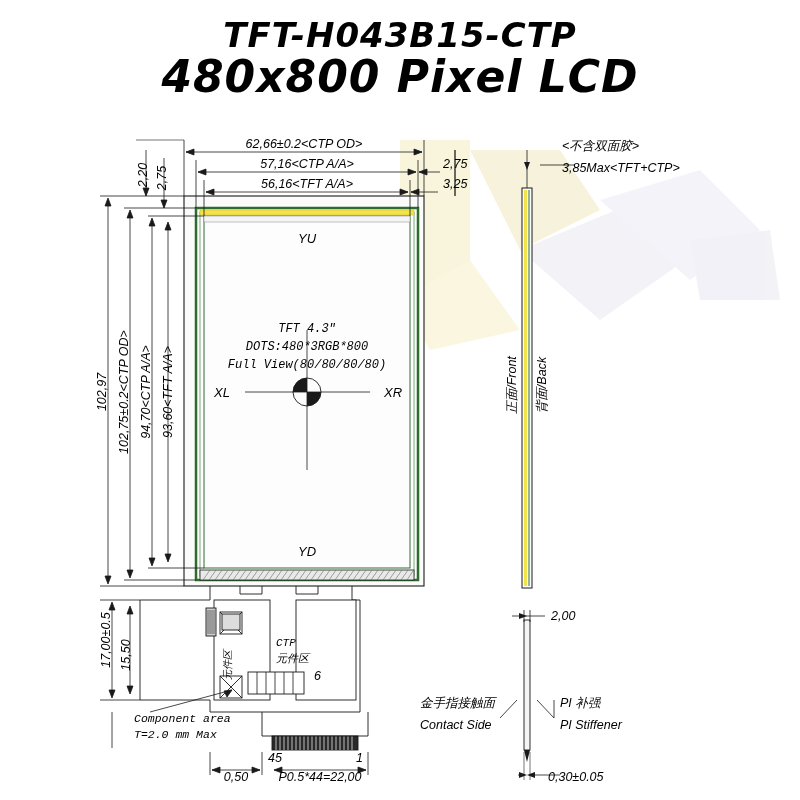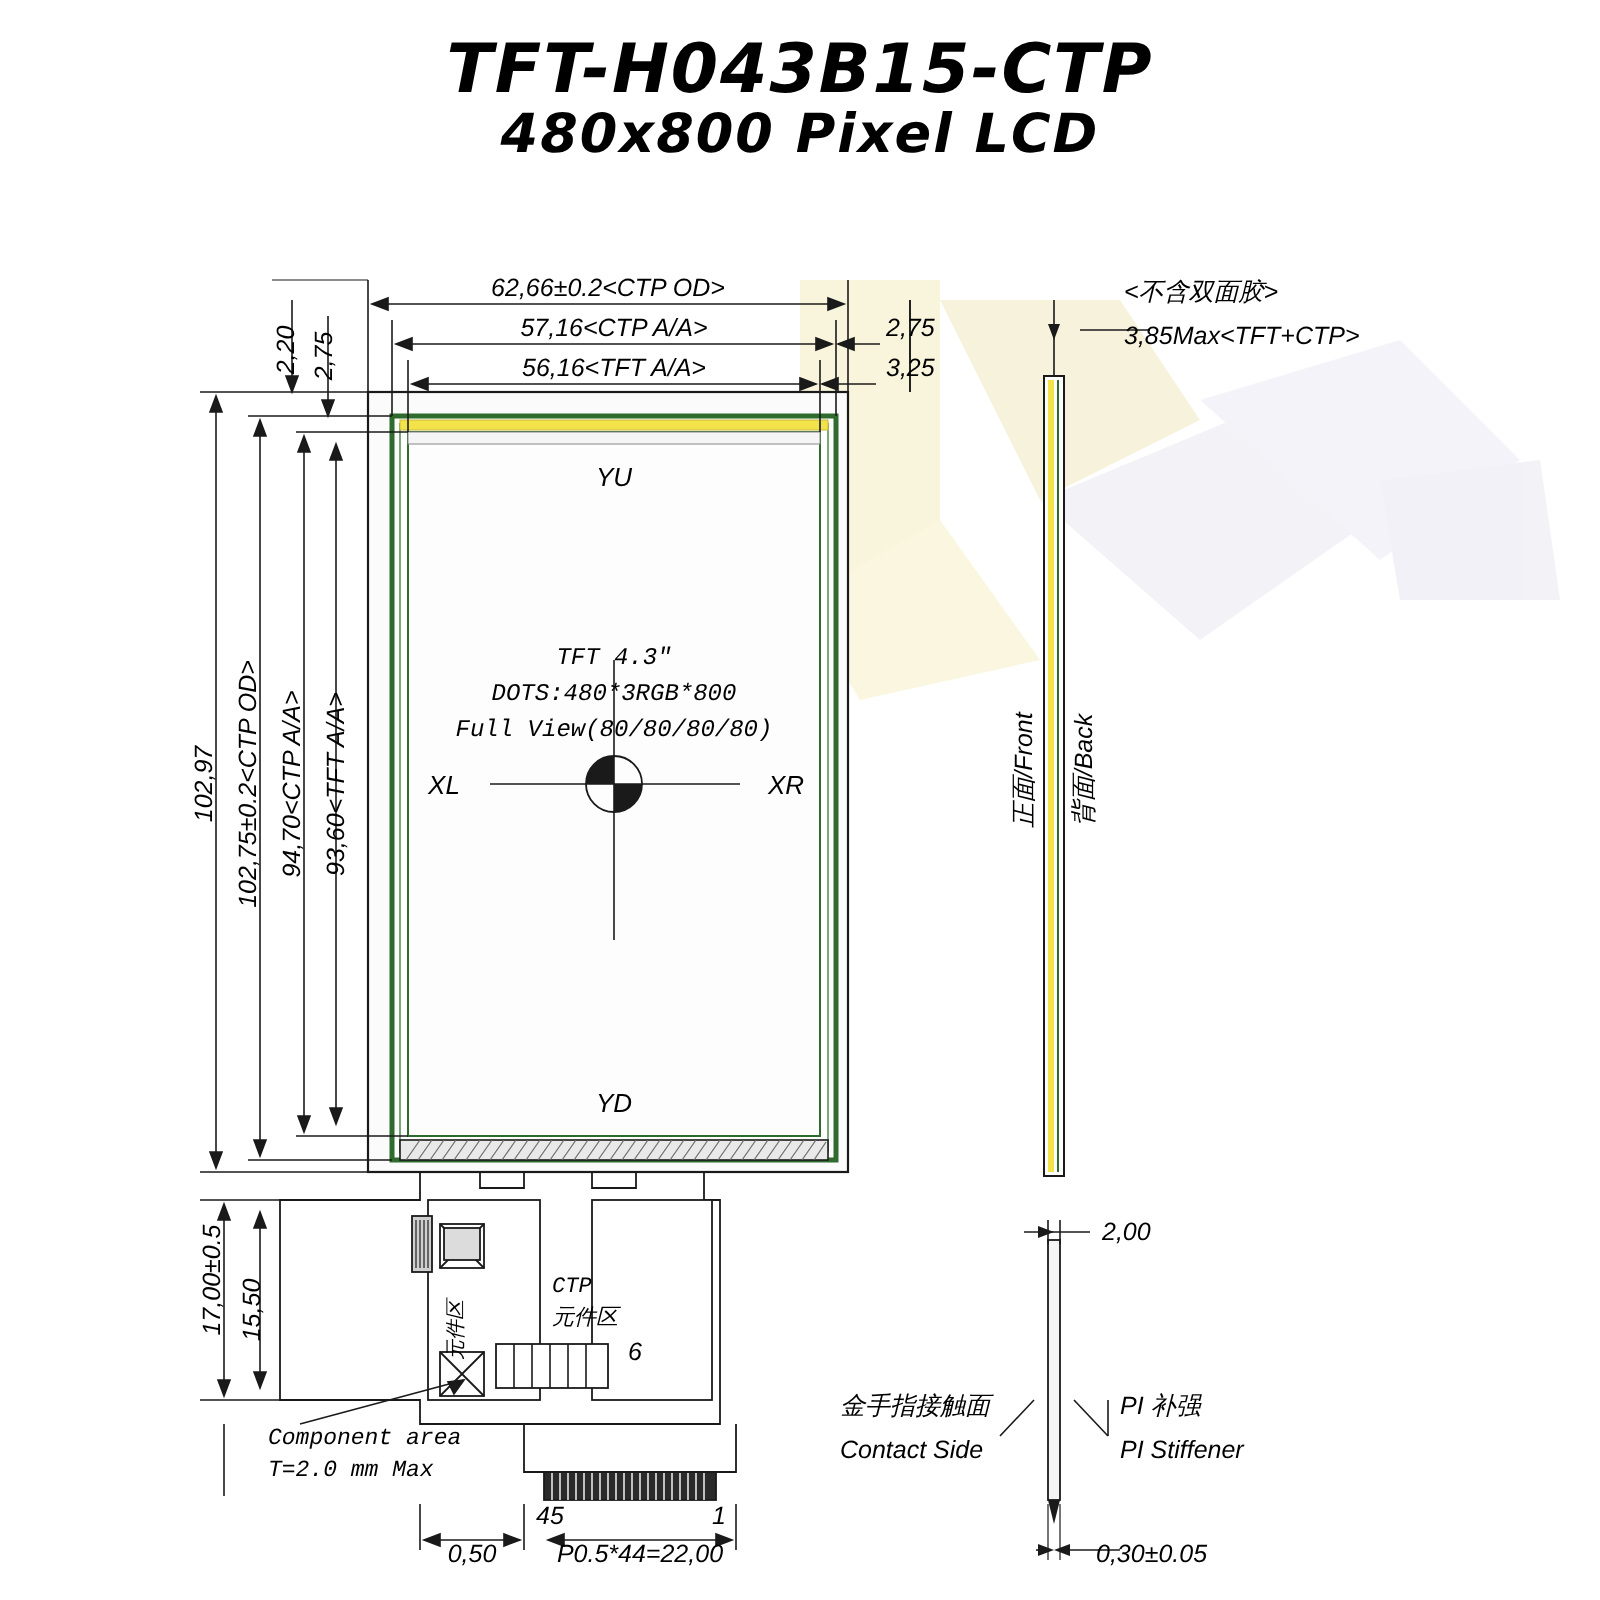--- a/index.html
+++ b/index.html
@@ -27,21 +27,21 @@
     text-align: center;
     pointer-events: none;
   }
   .title-line {
     font-family: "DejaVu Sans", sans-serif;
     font-weight: bold;
     letter-spacing: 1px;
     line-height: 1.05;
   }
   .title-line.l1 { font-size: 34px; }
-  .title-line.l2 { font-size: 27px; text-align: center; }
+  .title-line.l2 { font-size: 44px; text-align: center; }
   svg { position: absolute; left: 0; top: 0; }
   text { font-family: "Liberation Sans", sans-serif; }
   .dim { font-size: 12.5px; }
   .mono { font-family: "Liberation Mono", monospace; }
   .lbl { font-size: 13px; }
 </style>
 </head>
 <body>
 
 <div id="stage">

